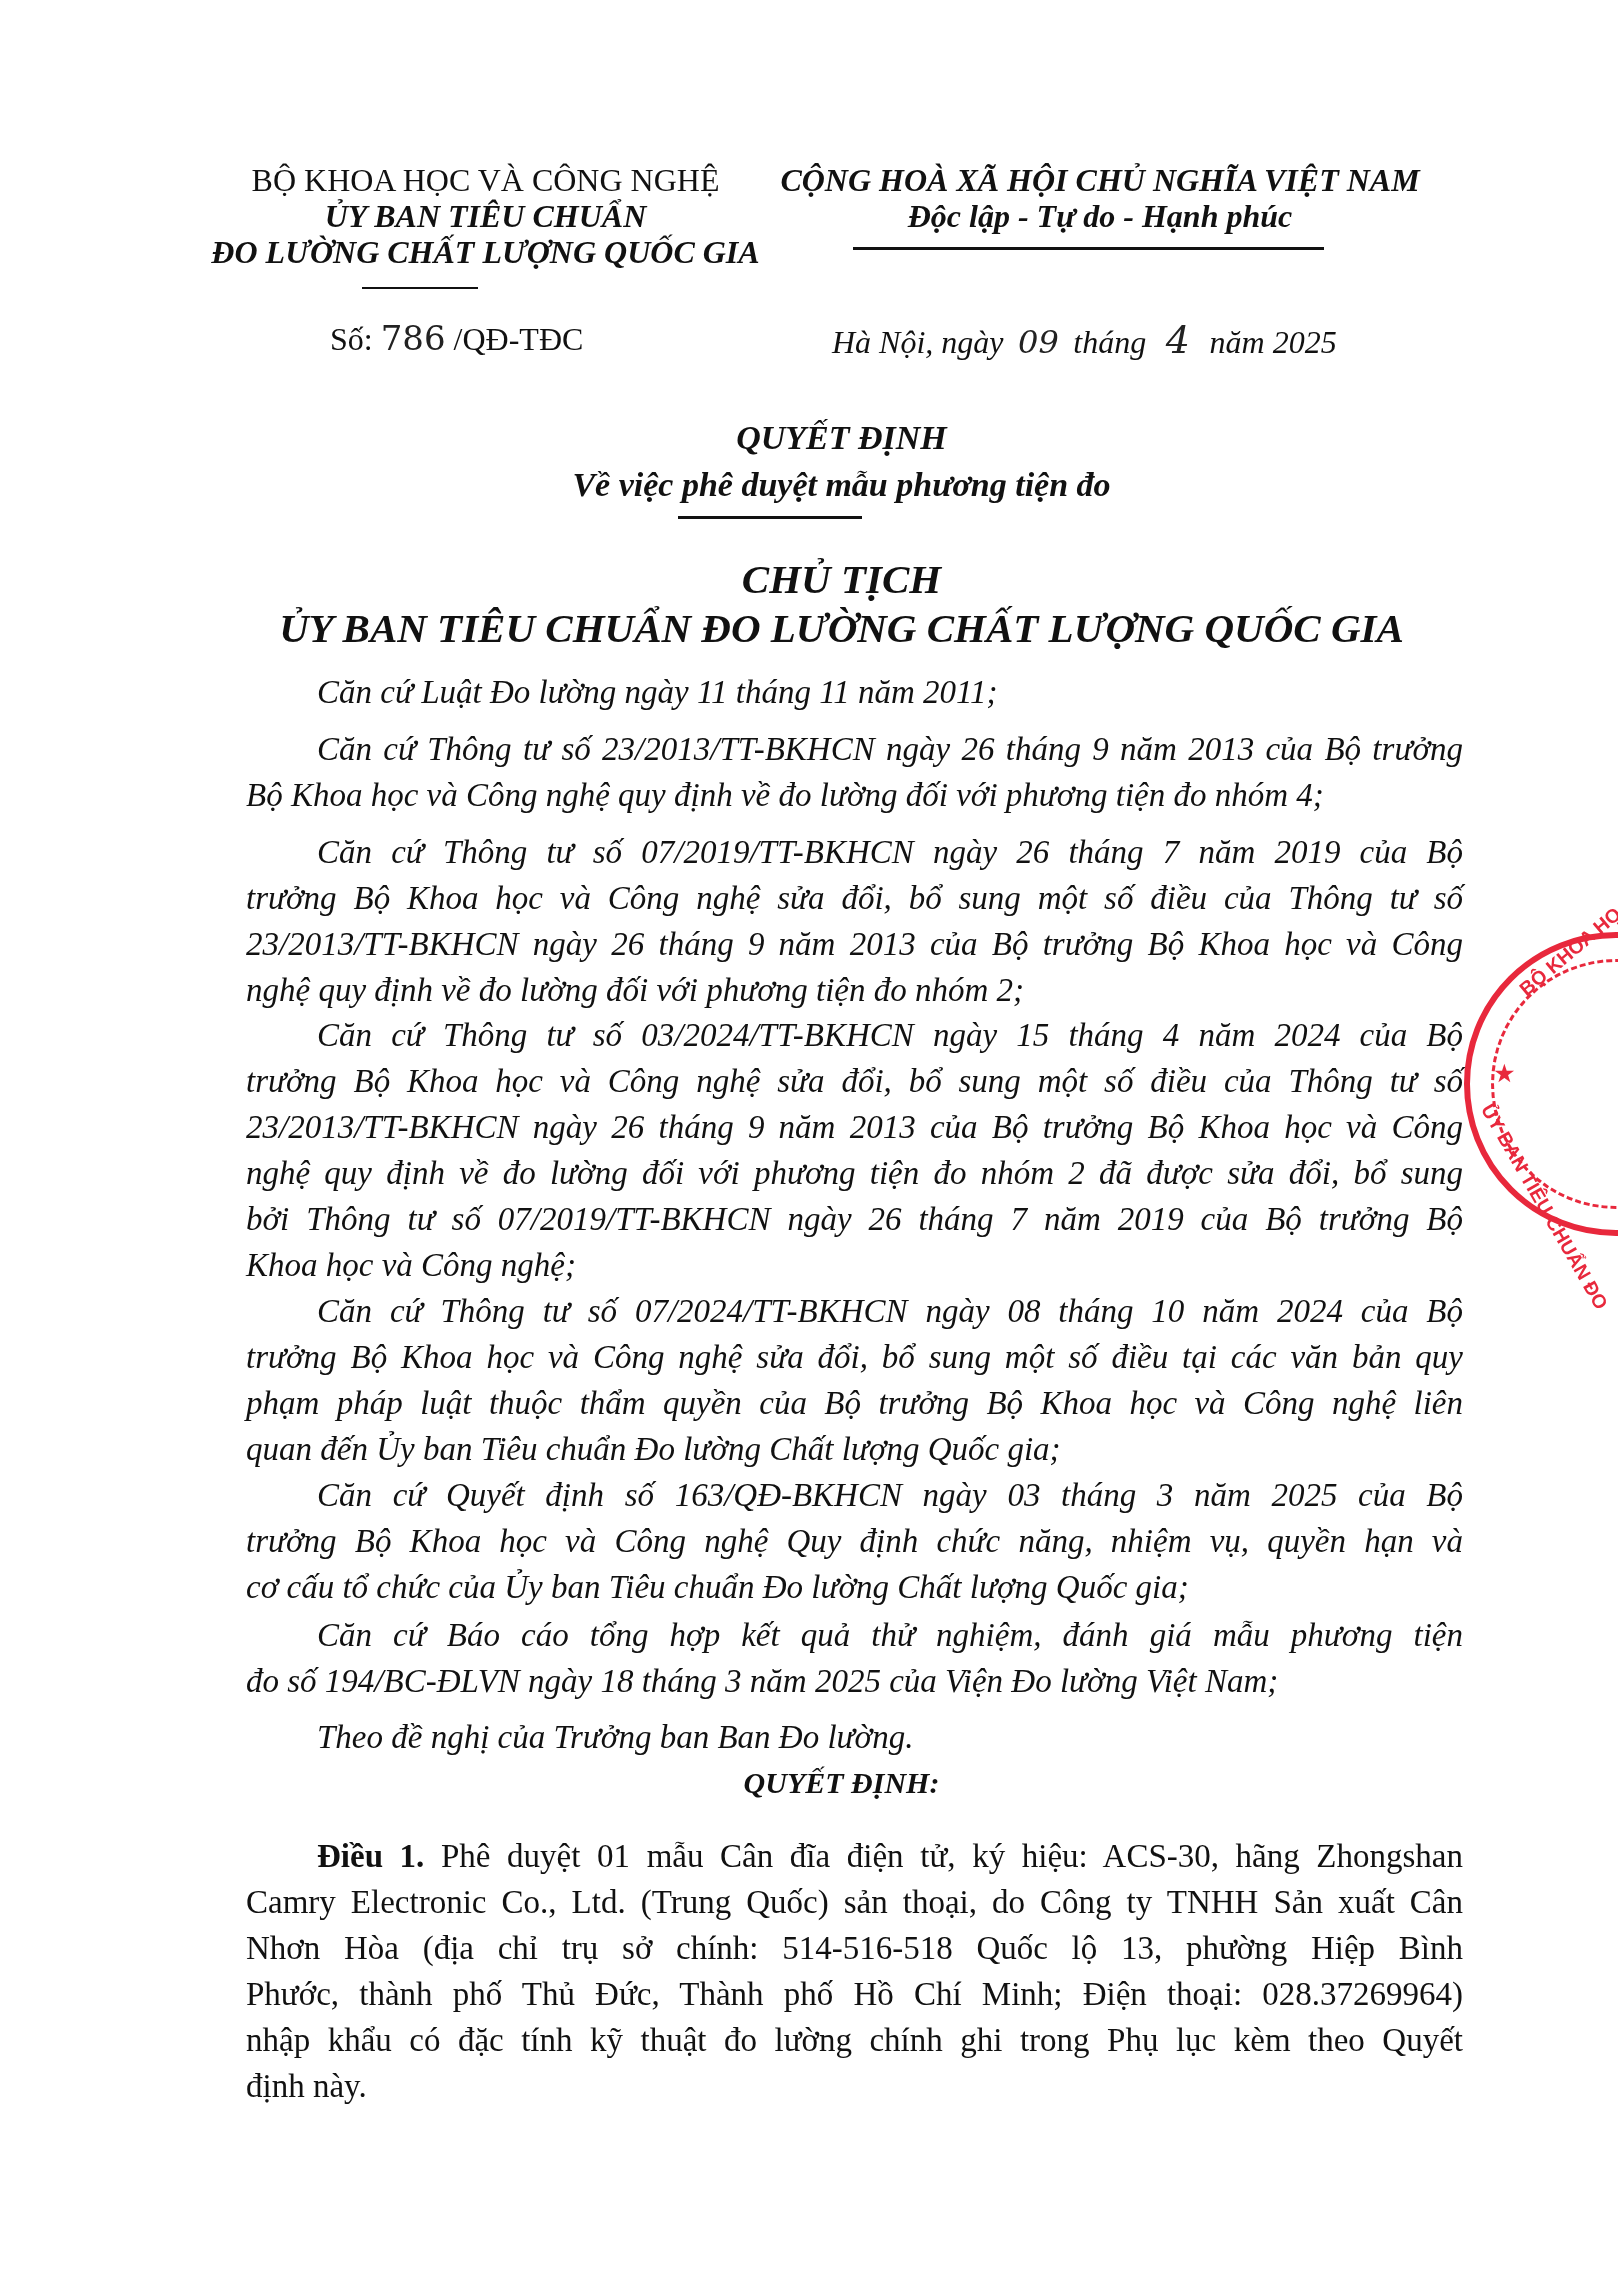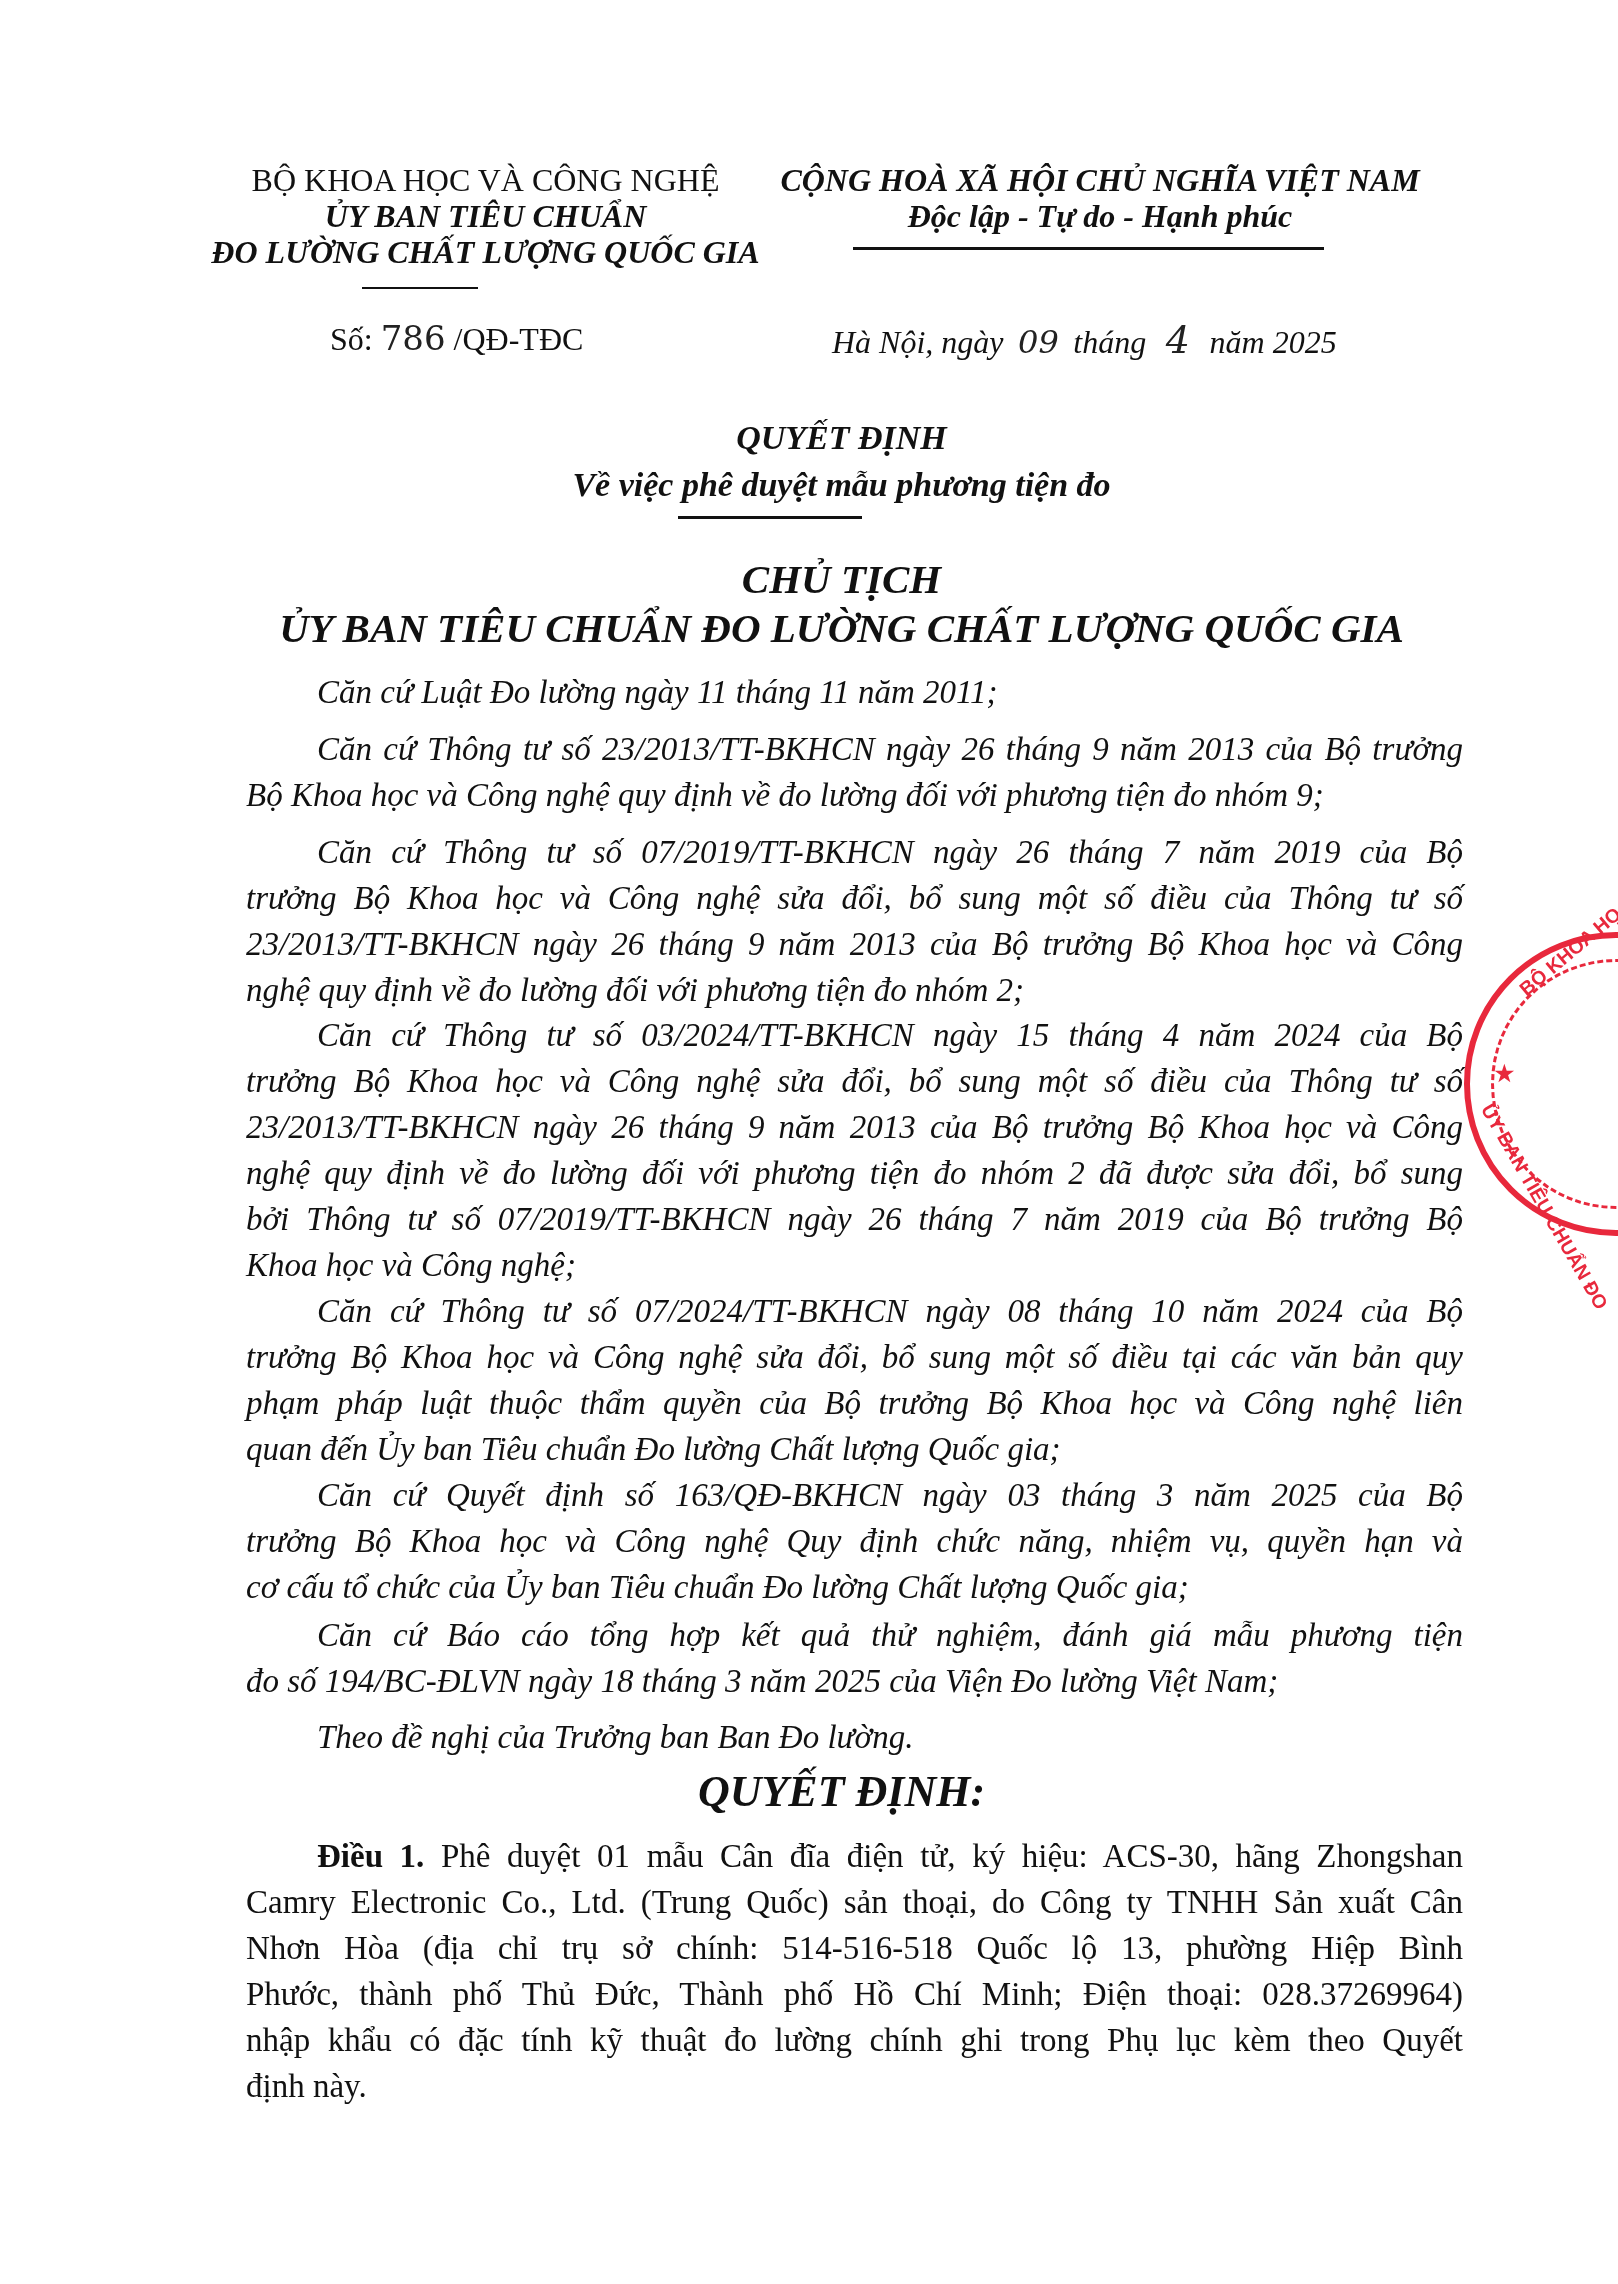--- a/index.html
+++ b/index.html
@@ -76,21 +76,21 @@
   <div>CHỦ TỊCH</div>
   <div>ỦY BAN TIÊU CHUẨN ĐO LƯỜNG CHẤT LƯỢNG QUỐC GIA</div>
 </div>
 
 <div class="para it" style="top:661px;">
   <span class="line indent">Căn cứ Luật Đo lường ngày 11 tháng 11 năm 2011;</span>
 </div>
 
 <div class="para it" style="top:718px;">
   <span class="line j indent">Căn cứ Thông tư số 23/2013/TT-BKHCN ngày 26 tháng 9 năm 2013 của Bộ trưởng</span>
-  <span class="line">Bộ Khoa học và Công nghệ quy định về đo lường đối với phương tiện đo nhóm 9;</span>
+  <span class="line">Bộ Khoa học và Công nghệ quy định về đo lường đối với phương tiện đo nhóm 4;</span>
 </div>
 
 <div class="para it" style="top:821px;">
   <span class="line j indent">Căn cứ Thông tư số 07/2019/TT-BKHCN ngày 26 tháng 7 năm 2019 của Bộ</span>
   <span class="line j">trưởng Bộ Khoa học và Công nghệ sửa đổi, bổ sung một số điều của Thông tư số</span>
   <span class="line j">23/2013/TT-BKHCN ngày 26 tháng 9 năm 2013 của Bộ trưởng Bộ Khoa học và Công</span>
   <span class="line">nghệ quy định về đo lường đối với phương tiện đo nhóm 2;</span>
 </div>
 
 <div class="para it" style="top:1004px;">
@@ -117,21 +117,21 @@
 
 <div class="para it" style="top:1604px;">
   <span class="line j indent">Căn cứ Báo cáo tổng hợp kết quả thử nghiệm, đánh giá mẫu phương tiện</span>
   <span class="line">đo số 194/BC-ĐLVN ngày 18 tháng 3 năm 2025 của Viện Đo lường Việt Nam;</span>
 </div>
 
 <div class="para it" style="top:1706px;">
   <span class="line indent">Theo đề nghị của Trưởng ban Ban Đo lường.</span>
 </div>
 
-<div class="abs center b" style="left:259px; top:1766px; width:1165px; font-size:44px;">QUYẾT ĐỊNH:</div>
+<div class="abs center b" style="left:259px; top:1766px; width:1165px; font-size:30px;">QUYẾT ĐỊNH:</div>
 
 <div class="para" style="top:1825px;">
   <span class="line j indent"><b>Điều 1.</b> <span>Phê duyệt 01 mẫu Cân đĩa điện tử, ký hiệu: ACS-30, hãng Zhongshan</span></span>
   <span class="line j">Camry Electronic Co., Ltd. (Trung Quốc) sản thoại, do Công ty TNHH Sản xuất Cân</span>
   <span class="line j">Nhơn Hòa (địa chỉ trụ sở chính: 514-516-518 Quốc lộ 13, phường Hiệp Bình</span>
   <span class="line j">Phước, thành phố Thủ Đức, Thành phố Hồ Chí Minh; Điện thoại: 028.37269964)</span>
   <span class="line j">nhập khẩu có đặc tính kỹ thuật đo lường chính ghi trong Phụ lục kèm theo Quyết</span>
   <span class="line">định này.</span>
 </div>
 

